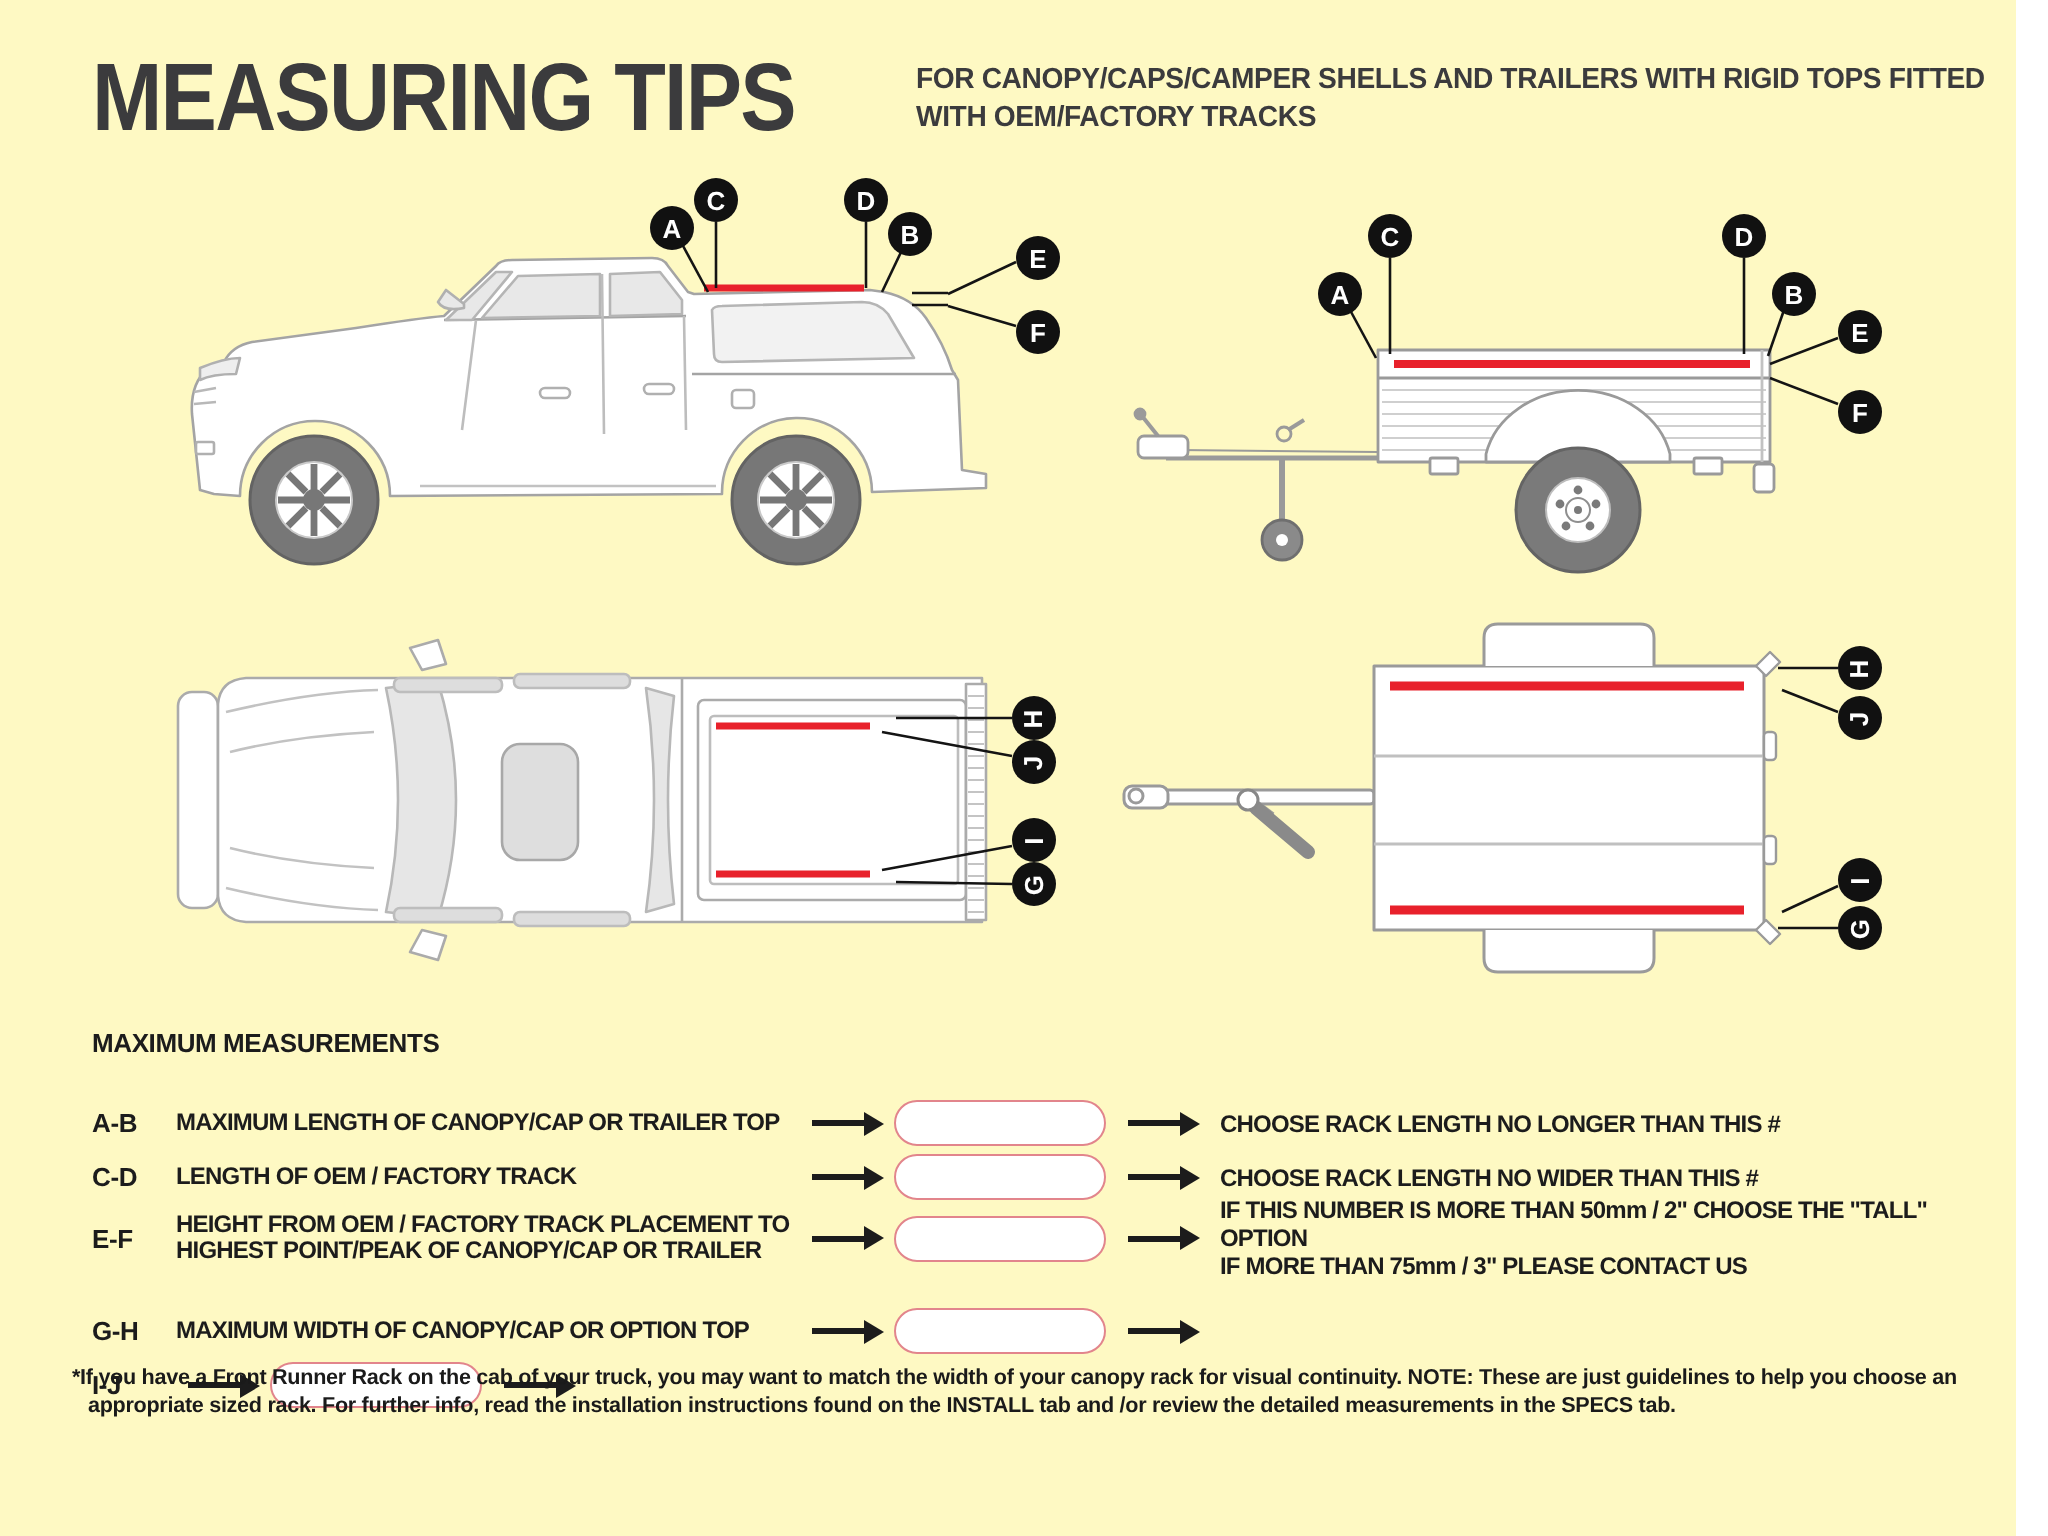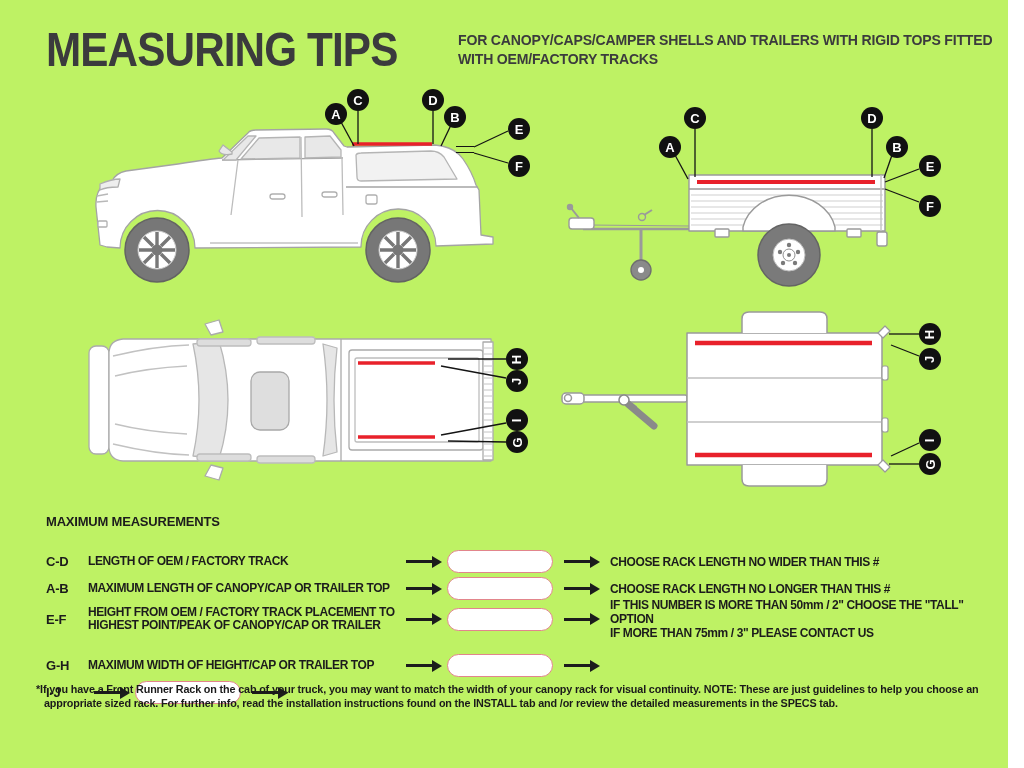--- a/index.html
+++ b/index.html
@@ -1,17 +1,17 @@
 <!DOCTYPE html>
 <html><head>
 <meta charset="utf-8">
 <style>
   html,body { margin:0; padding:0; }
   body { font-family: "Liberation Sans", sans-serif; background:#fff; }
-  #canvas { position:relative; width:1008px; height:768px; background:#bef264; overflow:hidden; }
+  #canvas { position:relative; width:1008px; height:768px; background:#fef9c3; overflow:hidden; }
 
   
   .title { position:absolute; left:46px; top:22px; font-size:48px; font-weight:800;
            color:#3b3b3d; letter-spacing:-1px; transform:scaleX(0.88); transform-origin:left top;
            white-space:nowrap; }
   .subtitle { position:absolute; left:458px; top:31px; width:560px; font-size:14.5px; font-weight:700;
               color:#3b3b3d; line-height:19px; letter-spacing:-0.2px; white-space:pre-line;
               transform:scaleX(0.97); transform-origin:left top; }
 
   
@@ -276,63 +276,63 @@
       <span>G</span>
     </div>
 
   <div class="sec-head">
     <span class="black">MAXIMUM MEASUREMENTS</span>
   </div>
 
   <div class="rows">
 
     <div class="mrow">
+      <div class="mlabel">A-B</div>
+      <div class="mdesc">MAXIMUM  LENGTH OF CANOPY/CAP OR TRAILER TOP</div>
+      <div class="acol1">
+          <span class="arrow"></span>
+        </div>
+      <div class="pill"></div>
+      <div class="acol2">
+          <span class="arrow"></span>
+        </div>
+      <div class="mguide">CHOOSE RACK LENGTH NO LONGER THAN THIS #</div>
+    </div>
+
+    <div class="mrow">
       <div class="mlabel">C-D</div>
       <div class="mdesc">LENGTH OF OEM / FACTORY TRACK</div>
       <div class="acol1">
           <span class="arrow"></span>
         </div>
       <div class="pill"></div>
       <div class="acol2">
           <span class="arrow"></span>
         </div>
       <div class="mguide">CHOOSE RACK LENGTH NO WIDER THAN THIS #</div>
-    </div>
-
-    <div class="mrow">
-      <div class="mlabel">A-B</div>
-      <div class="mdesc">MAXIMUM  LENGTH OF CANOPY/CAP OR TRAILER TOP</div>
-      <div class="acol1">
-          <span class="arrow"></span>
-        </div>
-      <div class="pill"></div>
-      <div class="acol2">
-          <span class="arrow"></span>
-        </div>
-      <div class="mguide">CHOOSE RACK LENGTH NO LONGER THAN THIS #</div>
     </div>
 
     <div class="mrow tall">
       <div class="mlabel">E-F</div>
       <div class="mdesc">HEIGHT FROM OEM / FACTORY TRACK PLACEMENT TO
 HIGHEST POINT/PEAK OF CANOPY/CAP OR TRAILER</div>
       <div class="acol1">
           <span class="arrow"></span>
         </div>
       <div class="pill"></div>
       <div class="acol2">
           <span class="arrow"></span>
         </div>
       <div class="mguide">IF THIS NUMBER IS MORE THAN 50mm / 2" CHOOSE THE "TALL" OPTION
 IF MORE THAN 75mm / 3" PLEASE CONTACT US</div>
     </div>
 
     <div class="mrow gap">
       <div class="mlabel">G-H</div>
-      <div class="mdesc">MAXIMUM  WIDTH OF HEIGHT/CAP OR TRAILER TOP</div>
+      <div class="mdesc">MAXIMUM  WIDTH OF CANOPY/CAP OR OPTION TOP</div>
       <div class="acol1">
           <span class="arrow"></span>
         </div>
       <div class="pill"></div>
       <div class="acol2">
           <span class="arrow"></span>
         </div>
     </div>
 
     <div class="mrow">

